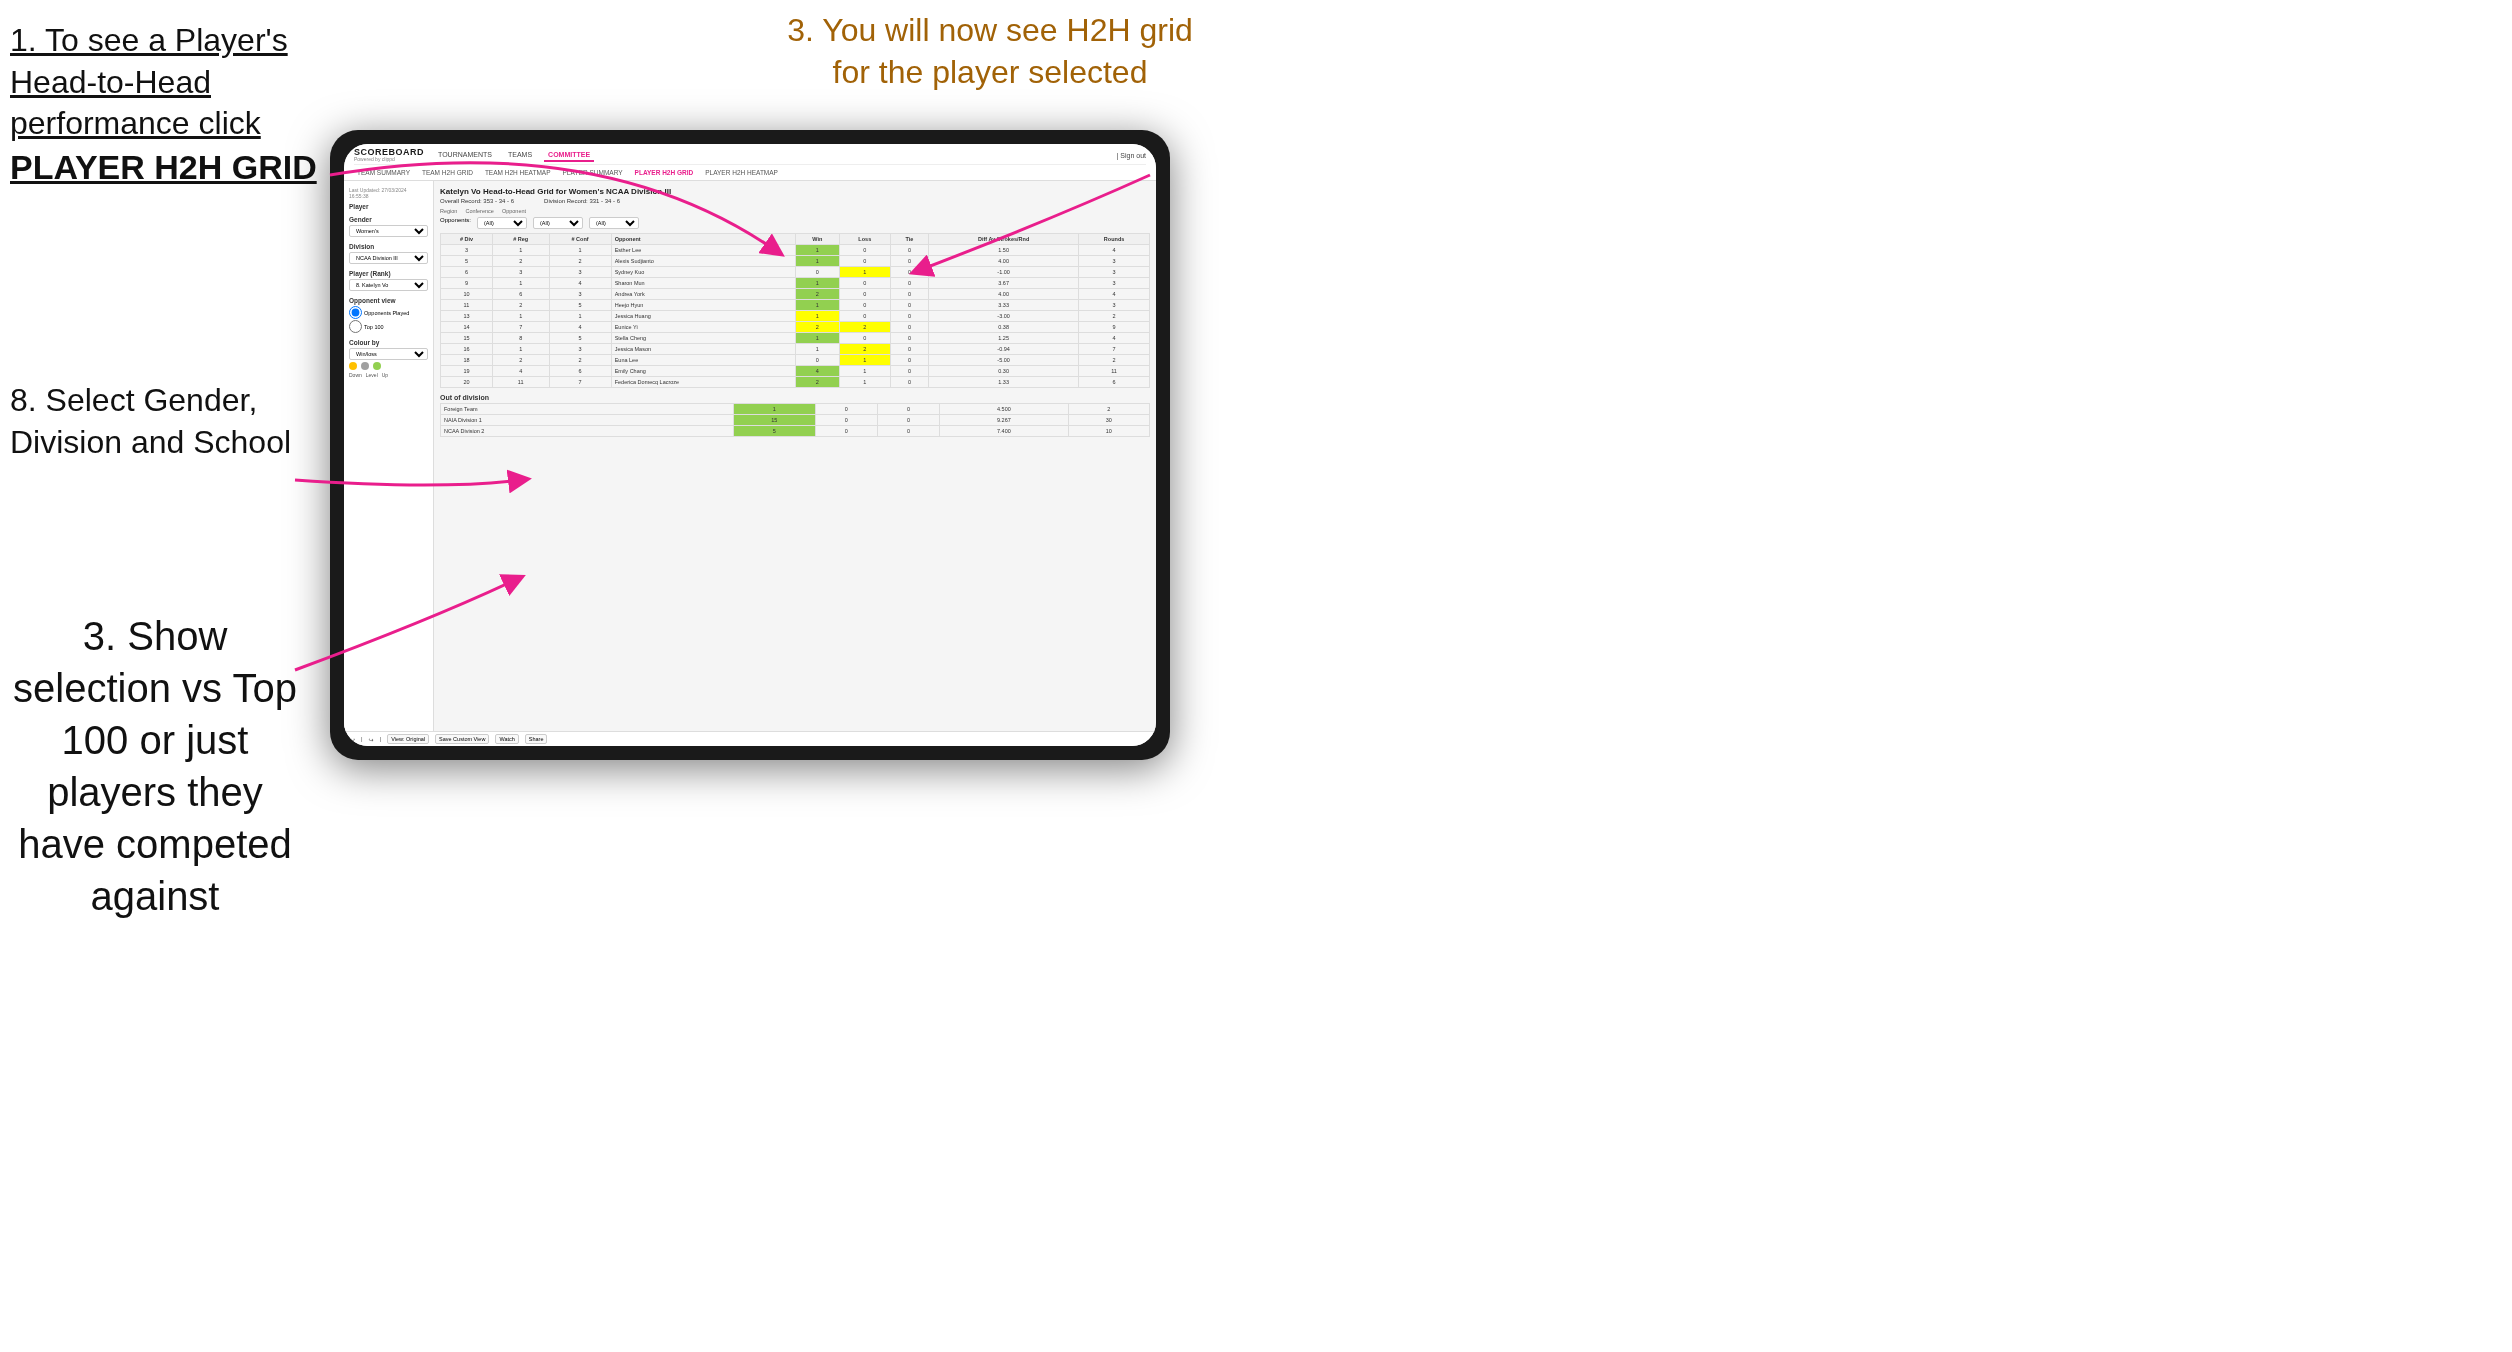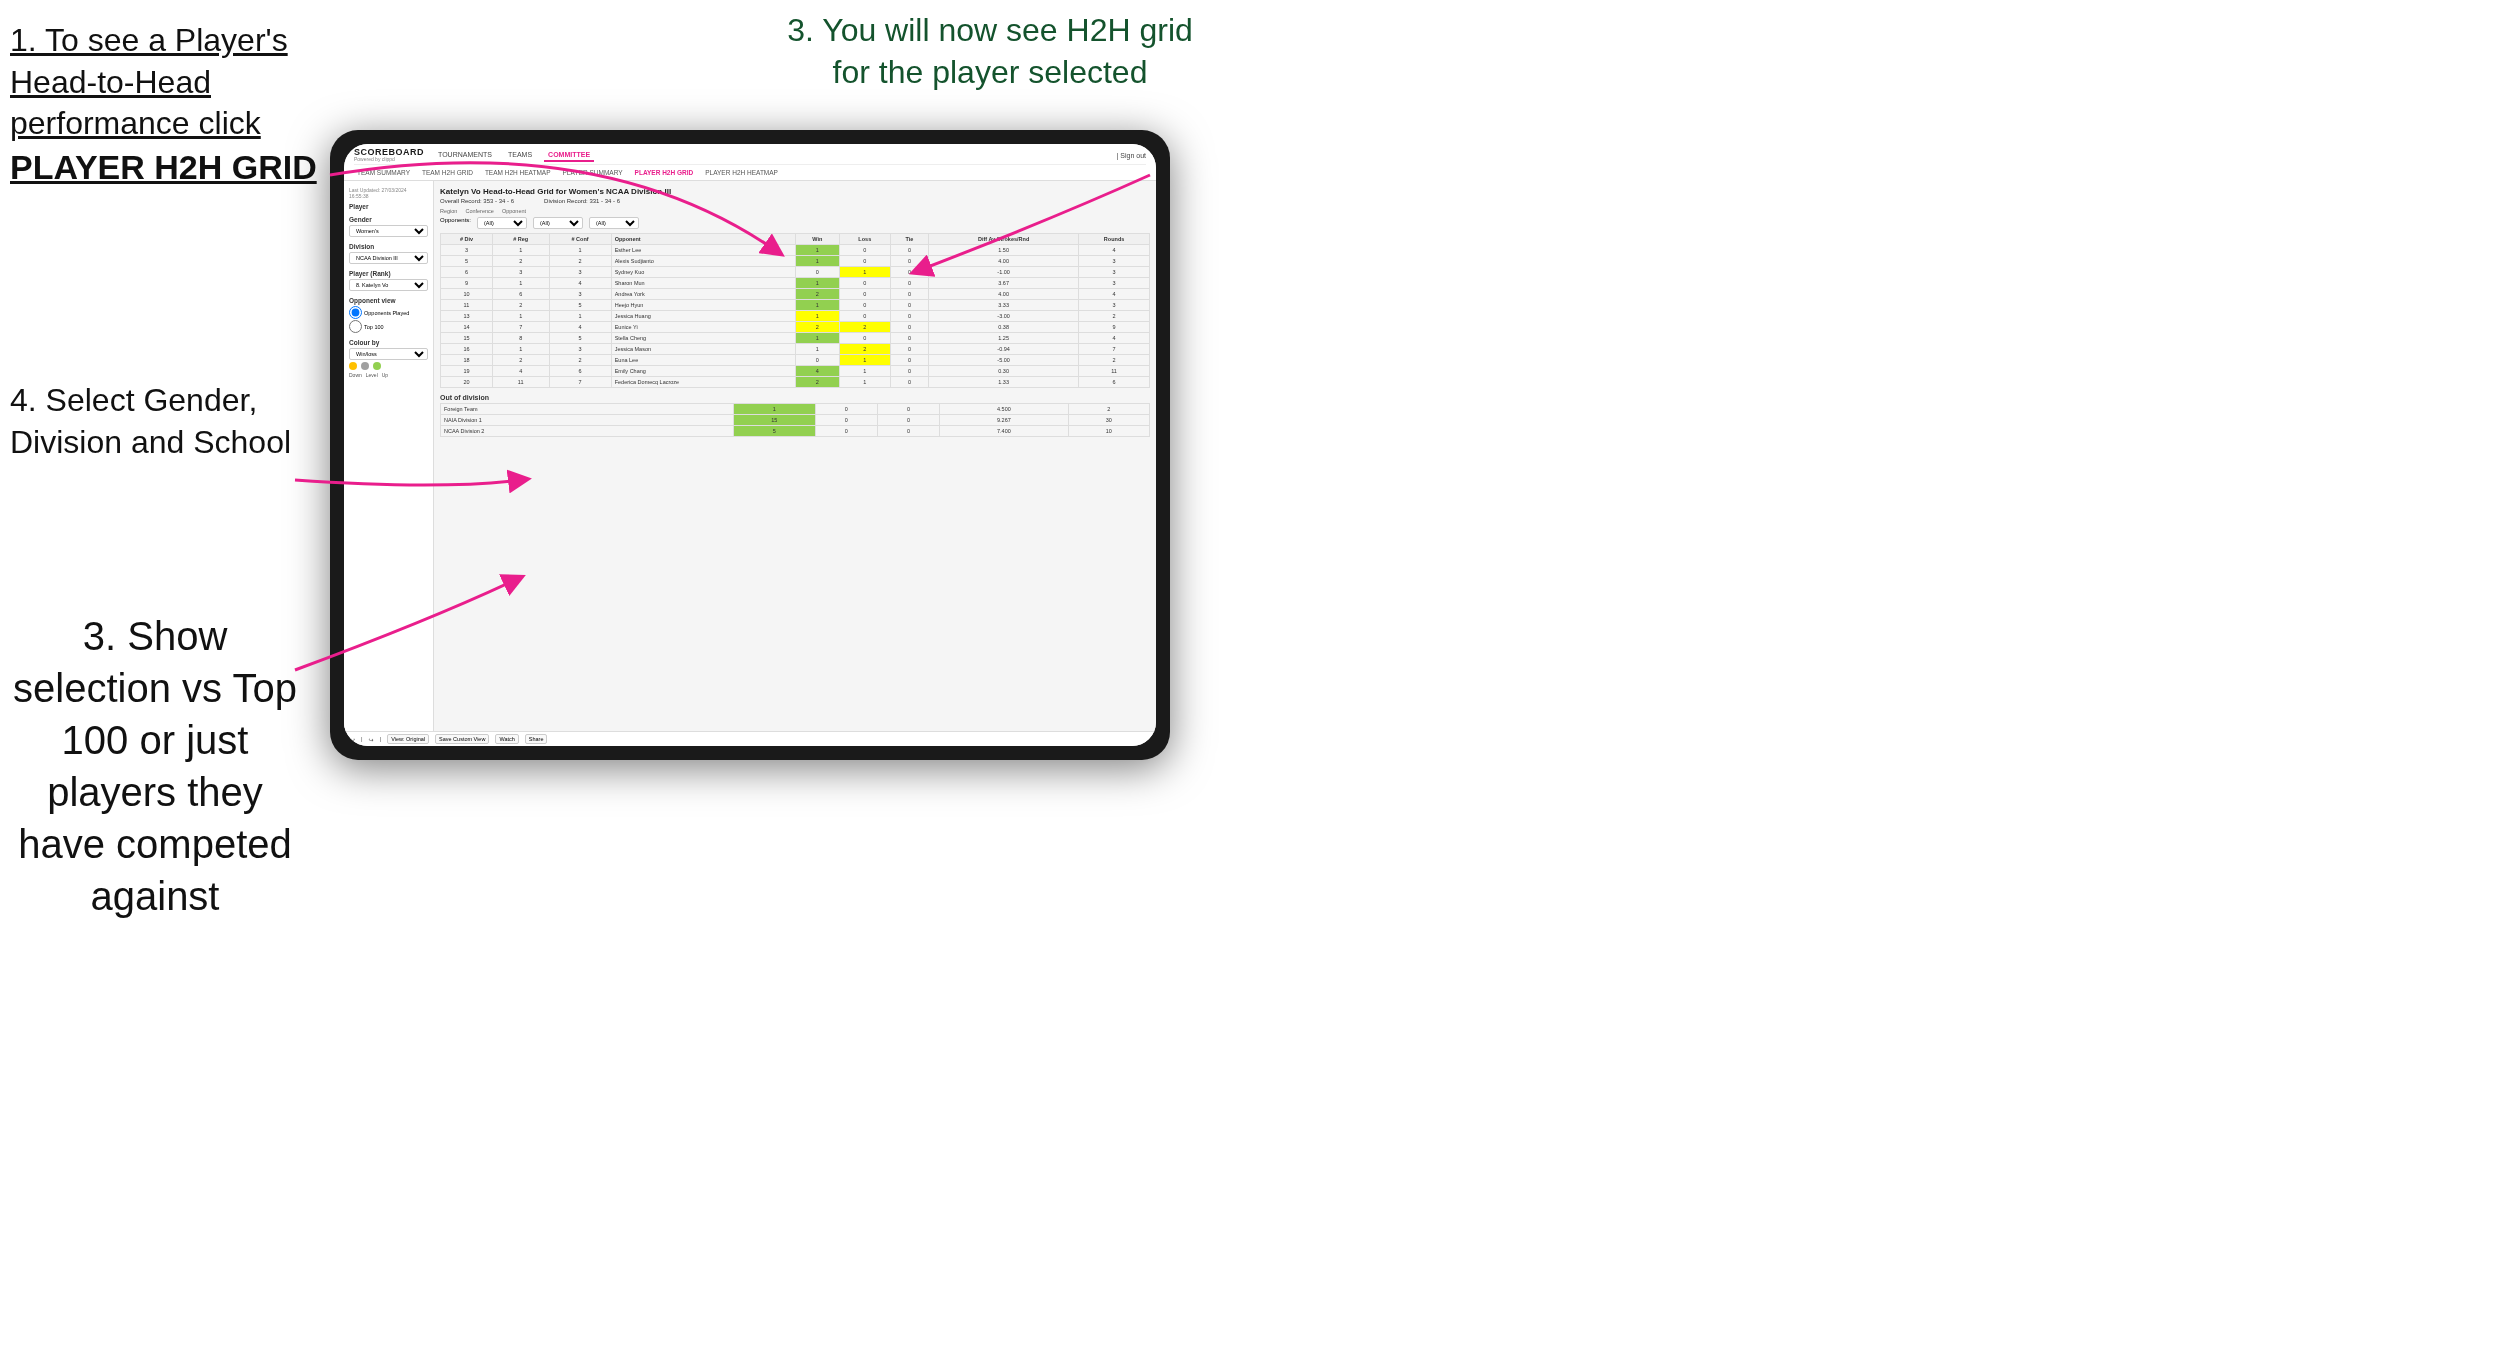--- a/index.html
+++ b/index.html
@@ -26,21 +26,21 @@
     .instruction-top-left strong {
       font-size: 34px;
     }
     .instruction-top-right {
       position: absolute;
       top: 10px;
       left: 780px;
       width: 420px;
       font-size: 32px;
       line-height: 1.3;
-      color: #14532d;
+      color: #a16207;
       text-align: center;
     }
     .instruction-mid-left {
       position: absolute;
       top: 380px;
       left: 10px;
       width: 290px;
       font-size: 32px;
       line-height: 1.3;
       color: #111;
@@ -327,21 +327,21 @@
   <span>1. To see a Player's Head-to-Head performance click</span>
   <br>
   <strong>PLAYER H2H GRID</strong>
 </div>
 
 <div class="instruction-top-right">
   <span>3. You will now see H2H grid for the player selected</span>
 </div>
 
 <div class="instruction-mid-left">
-  <span>4. Select Gender, Division and School</span>
+  <span>8. Select Gender, Division and School</span>
 </div>
 
 <div class="instruction-bottom-left">
   <span>3. Show selection vs Top 100 or just players they have competed against</span>
 </div>
 
 <div class="tablet">
   <div class="tablet-screen">
 
     <div class="nav-bar">

